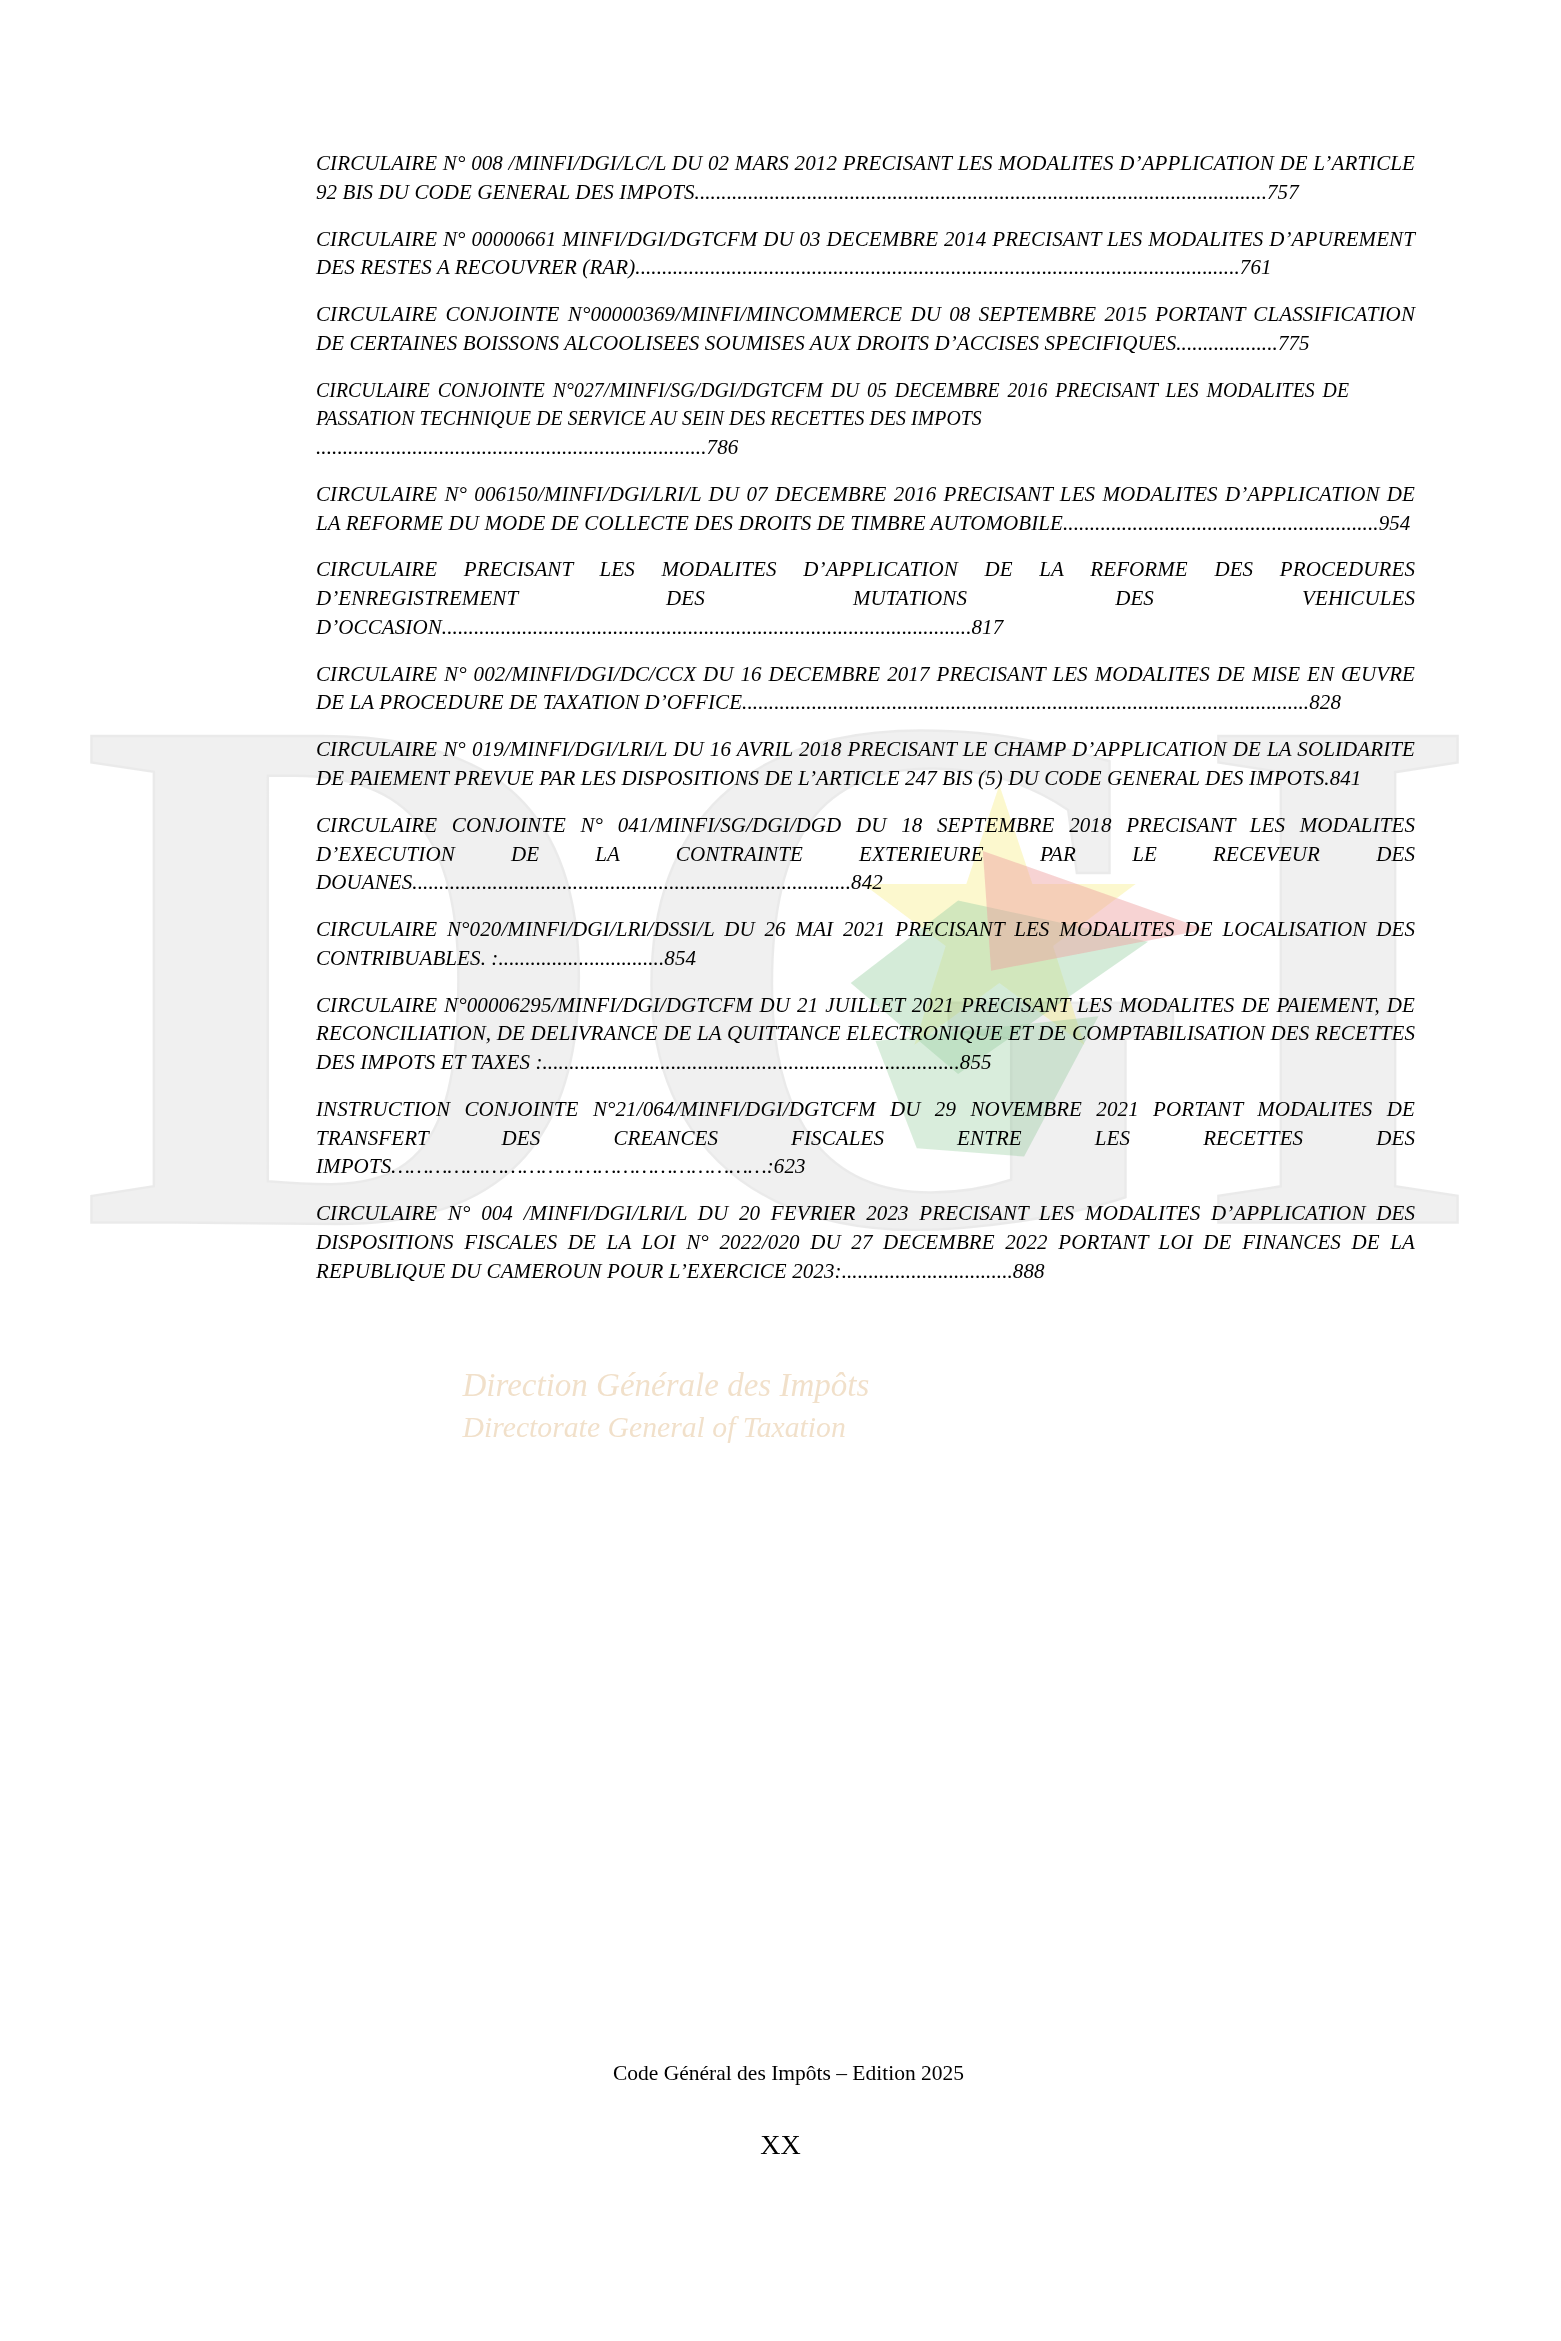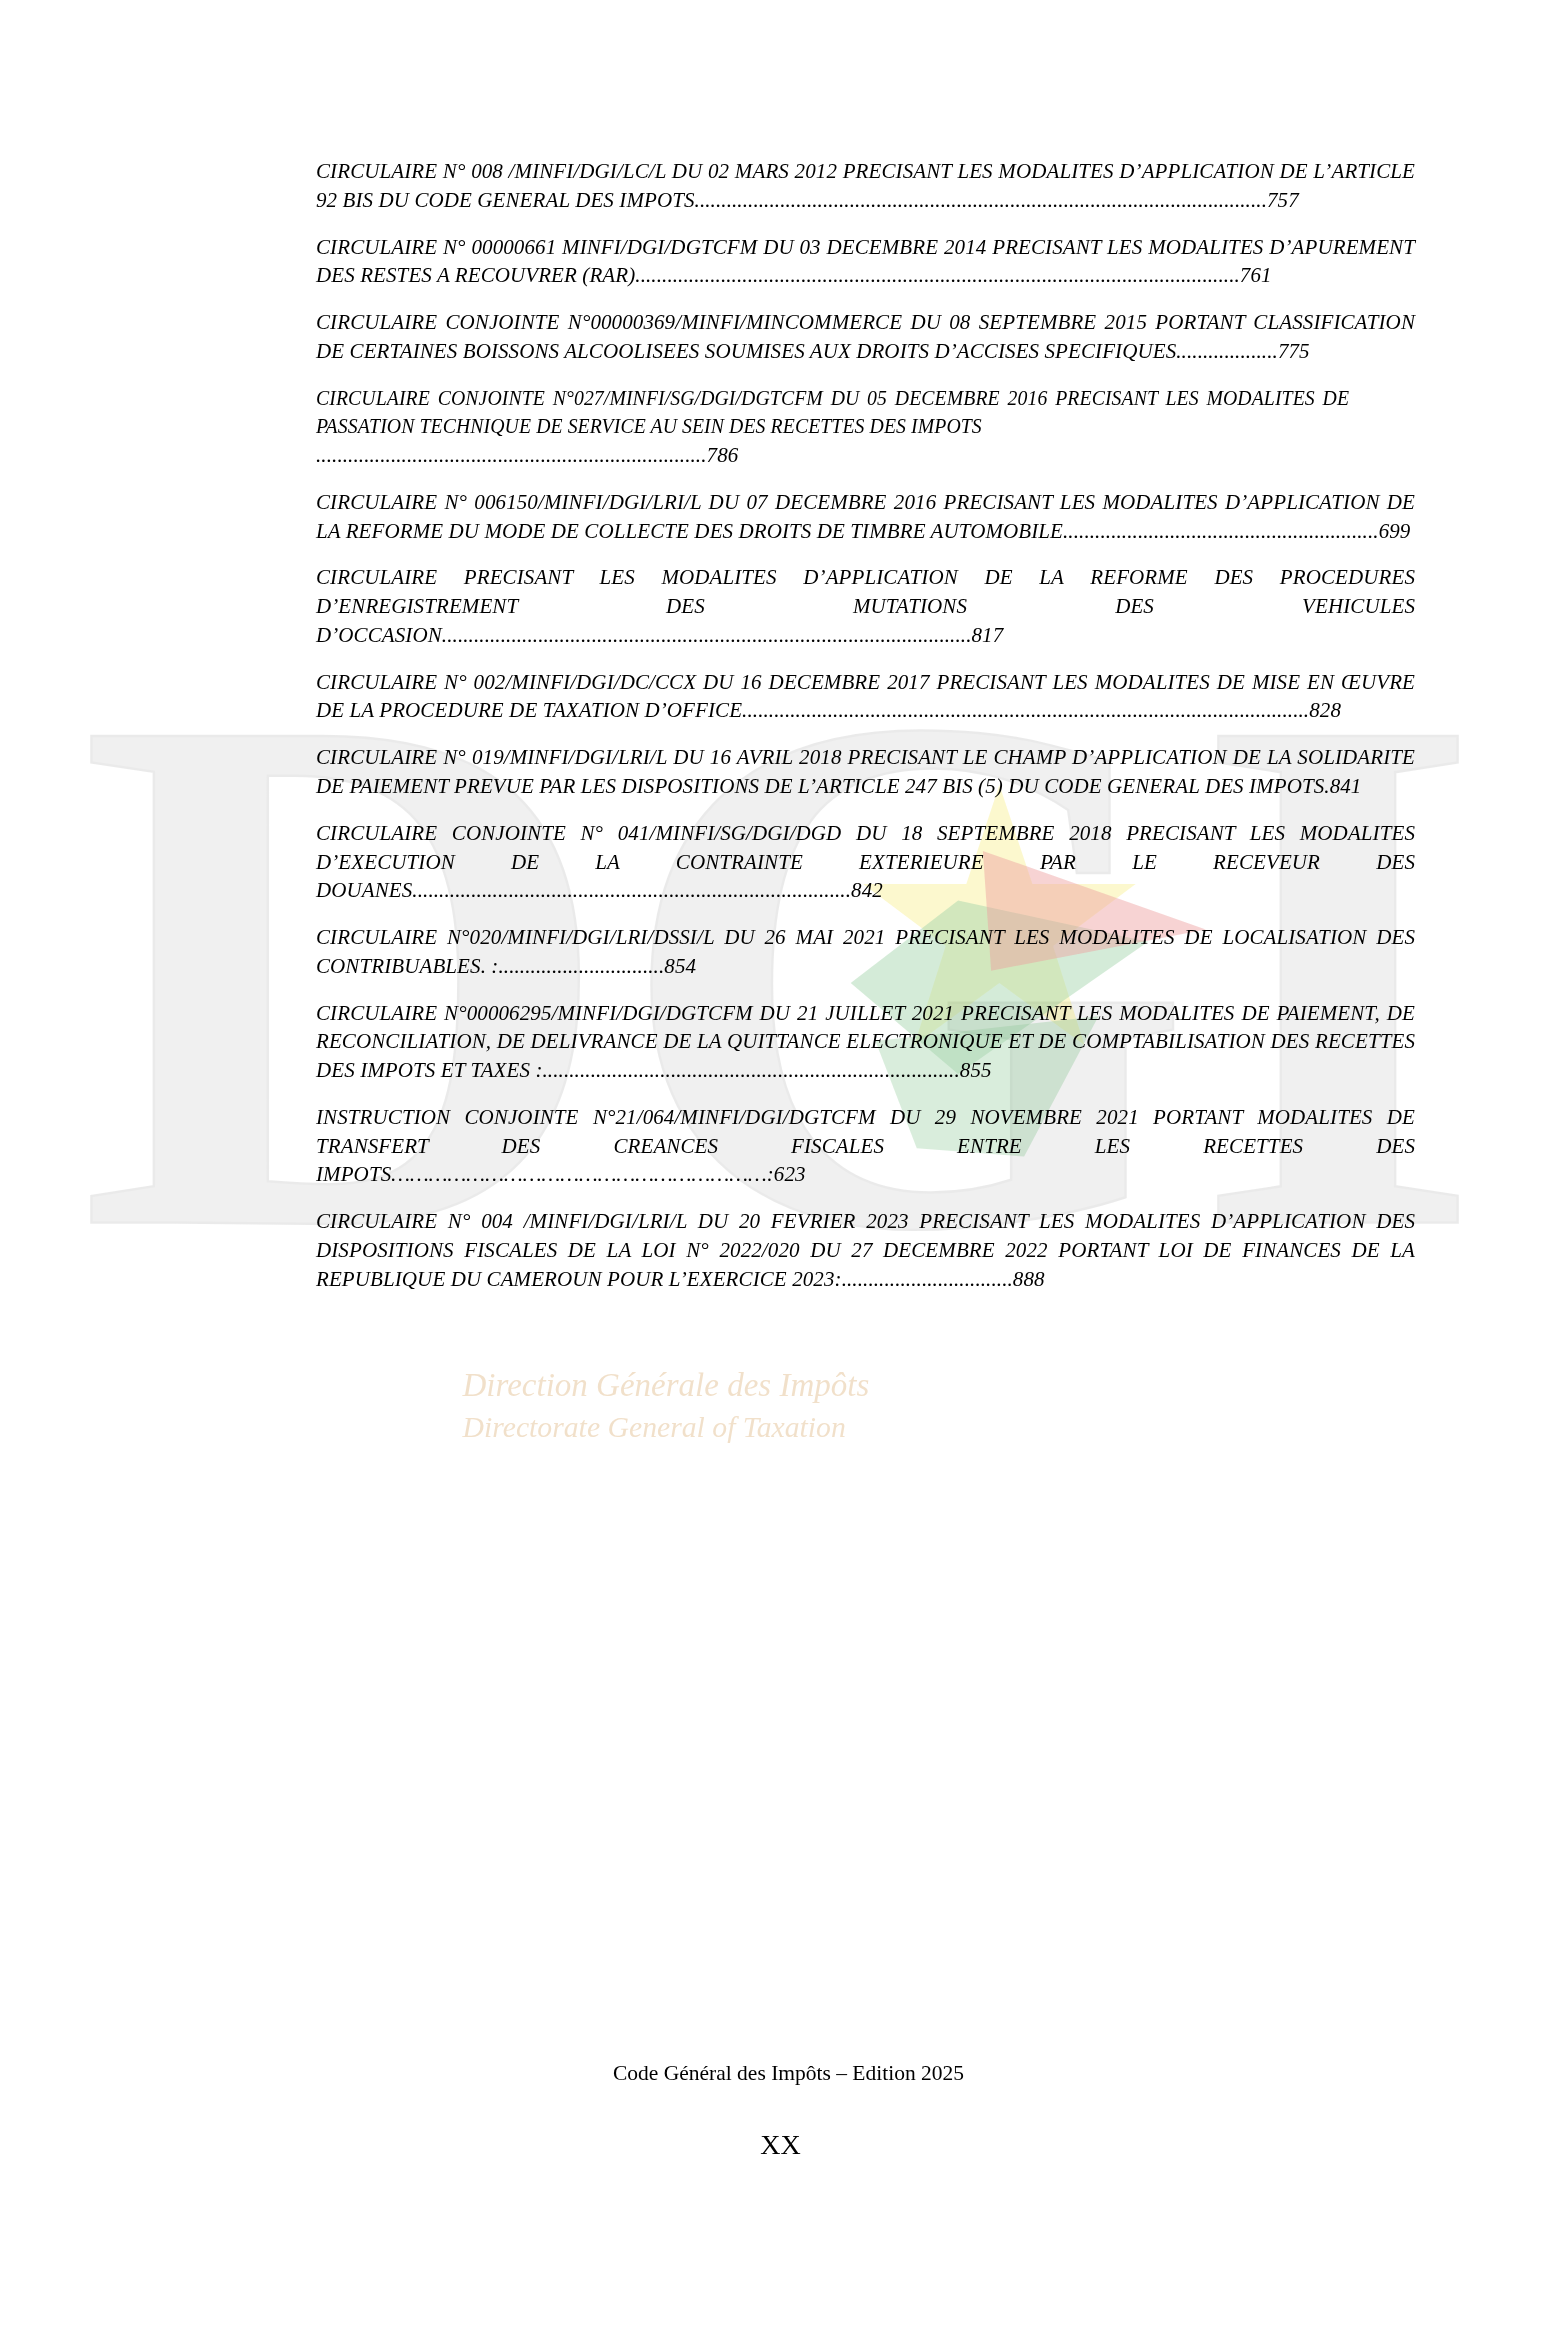--- a/index.html
+++ b/index.html
@@ -35,21 +35,21 @@
     z-index: 2;
   }
 
   .toc-entry {
     font-style: italic;
     font-size: 21px;
     line-height: 1.37;
     text-align: justify;
     text-justify: inter-word;
     color: #000000;
-    margin: 8px 0 18px 0;
+    margin: 0 0 18px 0;
     letter-spacing: 0.1px;
   }
   .toc-entry:last-of-type { margin-bottom: 0; }
 
   
   .squeeze {
     transform: scaleX(0.94);
     transform-origin: left center;
     display: inline-block;
   }
@@ -114,21 +114,21 @@
     <p class="toc-entry">
       <span>CIRCULAIRE CONJOINTE N°00000369/MINFI/MINCOMMERCE DU 08 SEPTEMBRE 2015 PORTANT CLASSIFICATION DE CERTAINES BOISSONS ALCOOLISEES SOUMISES AUX DROITS D’ACCISES SPECIFIQUES.</span><span>..................</span><span>775</span>
     </p>
 
 
     <p class="toc-entry">
       <span class="squeeze">CIRCULAIRE CONJOINTE N°027/MINFI/SG/DGI/DGTCFM DU 05  DECEMBRE 2016  PRECISANT LES MODALITES DE PASSATION TECHNIQUE DE SERVICE AU SEIN DES RECETTES DES IMPOTS</span><span>.........................................................................</span><span>786</span>
     </p>
 
     <p class="toc-entry">
-      <span>CIRCULAIRE N° 006150/MINFI/DGI/LRI/L DU 07 DECEMBRE 2016  PRECISANT LES MODALITES D’APPLICATION DE LA REFORME DU MODE DE COLLECTE DES DROITS DE TIMBRE AUTOMOBILE</span><span>...........................................................</span><span>699</span>
+      <span>CIRCULAIRE N° 006150/MINFI/DGI/LRI/L DU 07 DECEMBRE 2016  PRECISANT LES MODALITES D’APPLICATION DE LA REFORME DU MODE DE COLLECTE DES DROITS DE TIMBRE AUTOMOBILE</span><span>...........................................................</span><span>954</span>
     </p>
 
     <p class="toc-entry">
       <span>CIRCULAIRE PRECISANT LES MODALITES D’APPLICATION DE LA REFORME DES PROCEDURES D’ENREGISTREMENT DES MUTATIONS DES VEHICULES D’OCCASION</span><span>...................................................................................................</span><span>817</span>
     </p>
 
     <p class="toc-entry">
       <span>CIRCULAIRE N° 002/MINFI/DGI/DC/CCX DU 16 DECEMBRE 2017  PRECISANT LES MODALITES DE MISE EN ŒUVRE DE LA PROCEDURE DE TAXATION D’OFFICE</span><span>..........................................................................................................</span><span>828</span>
     </p>
 

